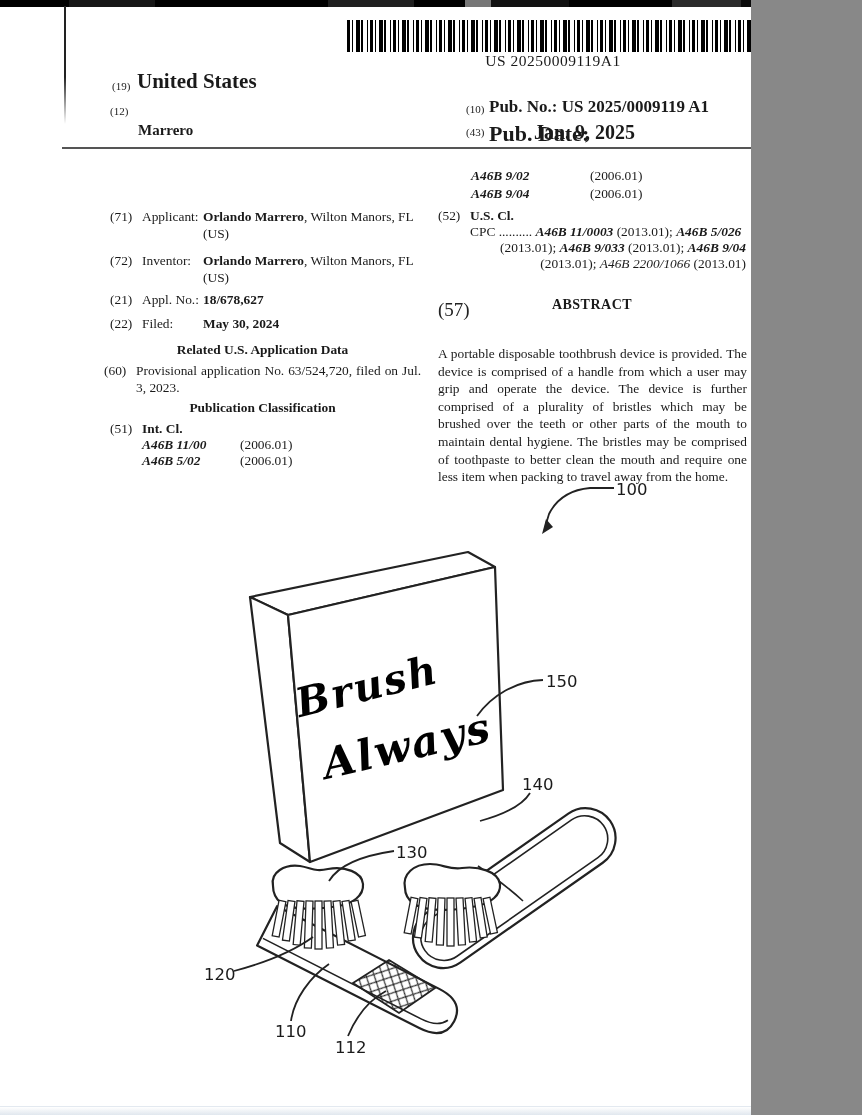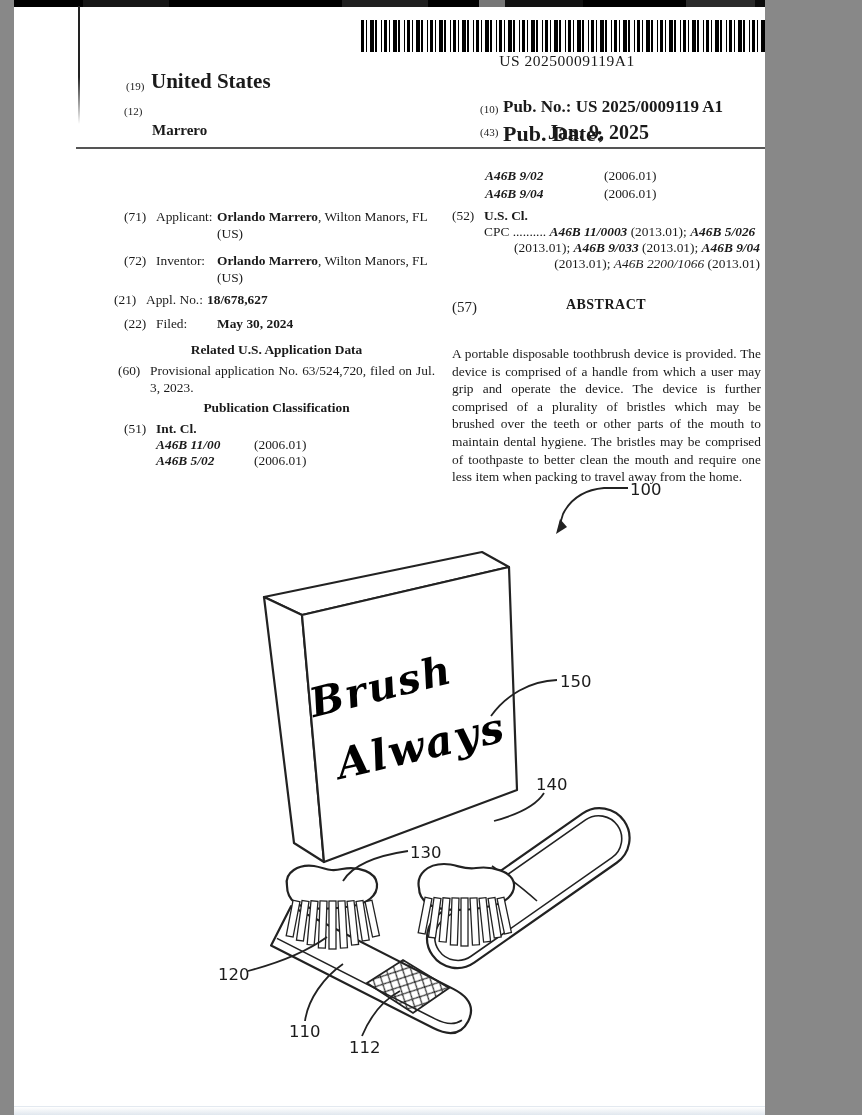--- a/index.html
+++ b/index.html
@@ -1,17 +1,17 @@
 <!DOCTYPE html>
 <html><head>
 <meta charset="utf-8">
 <style>
   html,body{margin:0;padding:0;background:#888;}
   #page{position:relative;width:751px;height:1115px;background:#fff;overflow:hidden;
-        font-family:"Liberation Serif",serif;color:#1a1a1a;margin-left:14px;}
+        font-family:"Liberation Serif",serif;color:#1a1a1a;}
   .abs{position:absolute;}
   .num{font-size:11px;color:#222;}
   b{font-weight:bold;}
   
   .scan-top{left:0;top:0;width:862px;height:7px;
     background:linear-gradient(90deg,#000 0 8%,#161616 8% 18%,#000 18% 38%,#1f1f1f 38% 48%,#000 48% 54%,#777 54% 57%,#111 57% 66%,#000 66% 78%,#2a2a2a 78% 86%,#0a0a0a 86% 100%);}
   .scan-left{left:64px;top:6px;width:2px;height:118px;
     background:linear-gradient(#222 0 60%,rgba(34,34,34,0) 100%);}
   
   .barcode{left:347px;top:20px;width:404px;height:32px;
@@ -81,21 +81,21 @@
 
   <div class="abs row body-text" style="left:110px;top:253px;width:330px;">
     <span class="n">(72)</span>
     <span class="lab">Inventor:</span>
     <span style="width:225px;">
       <span><b>Orlando Marrero</b><span>, Wilton Manors, FL</span></span><br>
       <span>(US)</span>
     </span>
   </div>
 
-  <div class="abs row body-text" style="left:100px;top:292px;justify-content:space-between;">
+  <div class="abs row body-text" style="left:110px;top:292px;justify-content:space-between;">
     <span class="n">(21)</span>
     <span class="lab">Appl. No.:</span>
     <b>18/678,627</b>
   </div>
 
   <div class="abs row body-text" style="left:110px;top:316px;">
     <span class="n">(22)</span>
     <span class="lab">Filed:</span>
     <b>May 30, 2024</b>
   </div>
@@ -139,21 +139,21 @@
     <span class="it">A46B 9/033</span>
     <span>(2013.01);</span>
     <span class="it">A46B 9/04</span>
   </div>
   <div class="abs body-text cpc-l2" style="left:470px;top:256px;width:276px;">
     <span>(2013.01);</span>
     <span style="font-style:italic;">A46B 2200/1066</span>
     <span>(2013.01)</span>
   </div>
 
-  <span class="abs num" style="left:438px;top:299px;font-size:15px;">(57)</span>
+  <span class="abs num" style="left:438px;top:299px;font-size:19px;">(57)</span>
   <div class="abs centerhead" style="left:438px;top:297px;width:308px;font-size:14px;letter-spacing:.5px;">ABSTRACT</div>
   <div class="abs body-text just" style="left:438px;top:345px;width:309px;line-height:17.6px;">A portable disposable toothbrush device is provided. The device is comprised of a handle from which a user may grip and operate the device. The device is further comprised of a plurality of bristles which may be brushed over the teeth or other parts of the mouth to maintain dental hygiene. The bristles may be comprised of toothpaste to better clean the mouth and require one less item when packing to travel away from the home.</div>
 
   <svg class="abs" style="left:0;top:455px;" width="862" height="655" viewBox="0 455 862 655">
     <defs>
       <pattern id="xh" width="11" height="11" patternUnits="userSpaceOnUse" patternTransform="rotate(27)">
         <path d="M0,0 L11,11 M11,0 L0,11" stroke="#222" stroke-width="1.2" fill="none"></path>
       </pattern>
     </defs>
 

